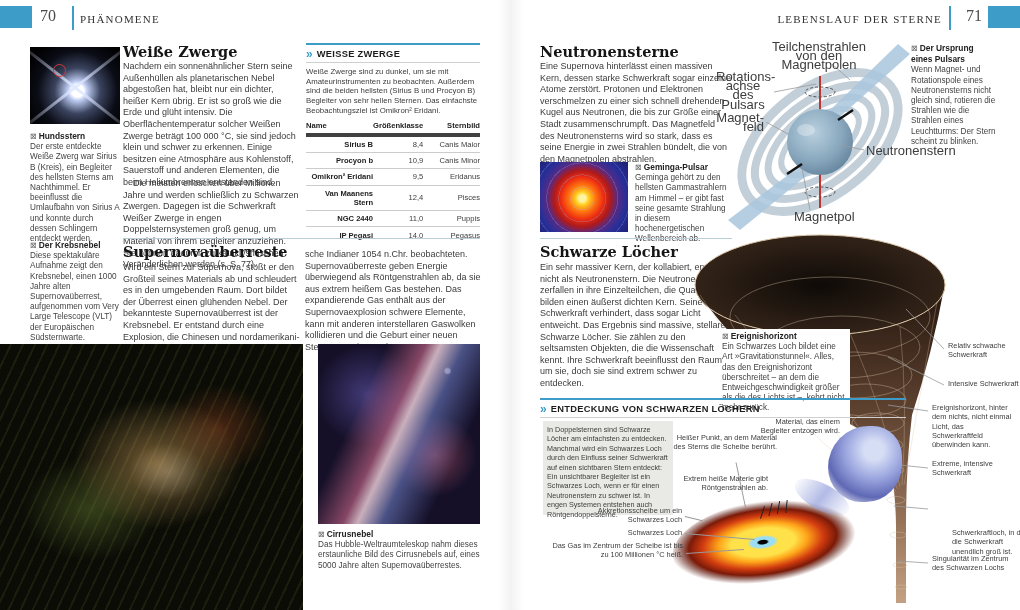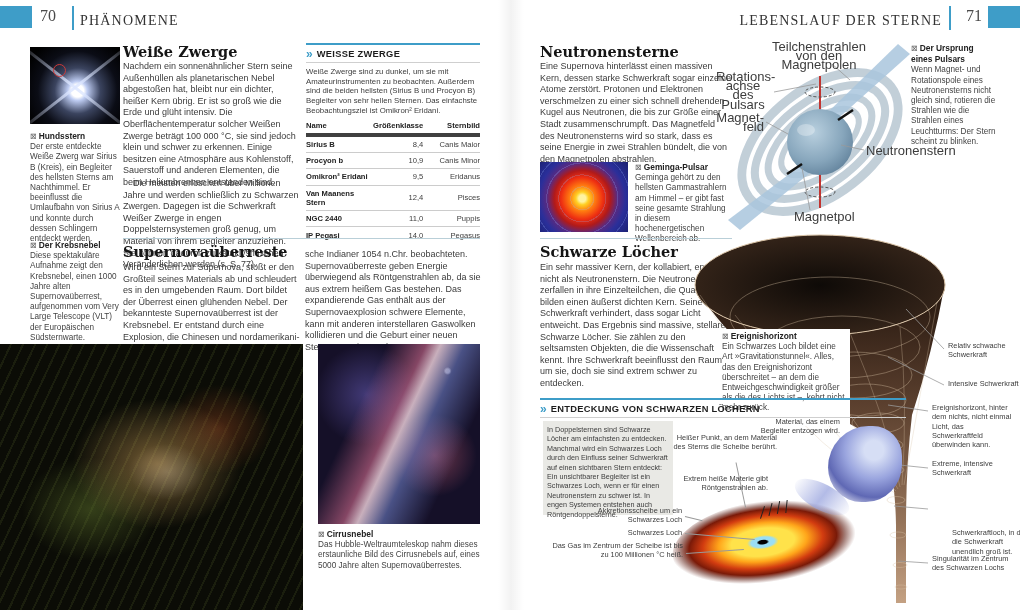--- a/index.html
+++ b/index.html
@@ -3,39 +3,39 @@
 <meta charset="utf-8">
 <style>
   html,body{margin:0;padding:0;background:#888;}
   #spread{position:relative;width:1020px;height:610px;background:#fff;overflow:hidden;
           font-family:"Liberation Sans",sans-serif;color:#3a3a3a;}
   .abs{position:absolute;}
   
   .hdr-sq{background:#3e9dc8;width:32px;height:22px;top:6px;}
   .hdr-num{font-family:"Liberation Serif",serif;font-size:16px;color:#4a4a4a;top:7px;}
   .hdr-bar{width:2px;height:24px;background:#3e9dc8;top:6px;}
-  .hdr-sec{font-family:"Liberation Serif",serif;font-size:14px;letter-spacing:1.2px;color:#333;top:13px;}
+  .hdr-sec{font-family:"Liberation Serif",serif;font-size:11px;letter-spacing:1.2px;color:#333;top:13px;}
   
   h2{margin:0;font-family:"DejaVu Serif",serif;font-weight:bold;font-size:14.5px;color:#151515;}
   .body{font-size:9px;line-height:11.6px;color:#3b3b3b;margin:0;}
   .indent{text-indent:10px;}
   .cap{font-size:8.2px;line-height:10.2px;color:#434343;}
   .cap b{font-size:8.4px;color:#222;}
   .credit{font-size:8px;color:#666;margin-right:2px;}
   .pre{white-space:pre-line;}
   .rule{height:1px;background:#b9cfd8;}
   
   .wd-box{left:306px;top:43px;width:174px;height:181px;border-top:2px solid #3e9dc8;border-bottom:1px solid #3e9dc8;}
   .box-head{display:flex;align-items:center;gap:4px;padding:4px 0 3px 0;border-bottom:1px solid #cfcfcf;}
   .chev{color:#3e9dc8;font-weight:bold;font-size:12px;line-height:8px;}
   .box-title{font-size:9.3px;font-weight:bold;letter-spacing:.3px;color:#1d1d1d;}
   .box-intro{font-size:7.8px;line-height:9.7px;margin:4px 0 3px 0;color:#3c3c3c;}
   table.wdt{width:100%;border-collapse:collapse;font-size:7.6px;}
   table.wdt th{text-align:left;font-size:7.6px;color:#222;border-bottom:4px solid #404040;padding:2px 0 3px 0;}
-  table.wdt td{border-top:1px solid #ccc;padding:3.2px 0;color:#3c3c3c;}
+  table.wdt td{border-top:1px solid #ccc;padding:3.2px 0;color:#3c3c3c;text-align:right;}
   table.wdt tr td:first-child{font-weight:bold;color:#222;}
   table.wdt th:nth-child(2),table.wdt td:nth-child(2){text-align:right;padding-right:6px;}
   table.wdt th:nth-child(3),table.wdt td:nth-child(3){text-align:right;}
   
   .img-sirius{left:30px;top:47px;width:90px;height:77px;background:#000;overflow:hidden;}
   .img-sirius .glow{position:absolute;left:-20%;top:-20%;width:140%;height:140%;
      background:radial-gradient(circle at 52% 55%, #fff 0 7%, rgba(200,215,255,.95) 11%, rgba(130,150,210,.45) 26%, rgba(60,70,120,.18) 45%, transparent 65%);}
   .spike{position:absolute;left:-30%;top:50%;width:160%;height:3px;
      background:linear-gradient(to right, transparent, rgba(220,230,255,.85) 48% 52%, transparent);}
   .s1{transform:rotate(38deg);} .s2{transform:rotate(-38deg);}

